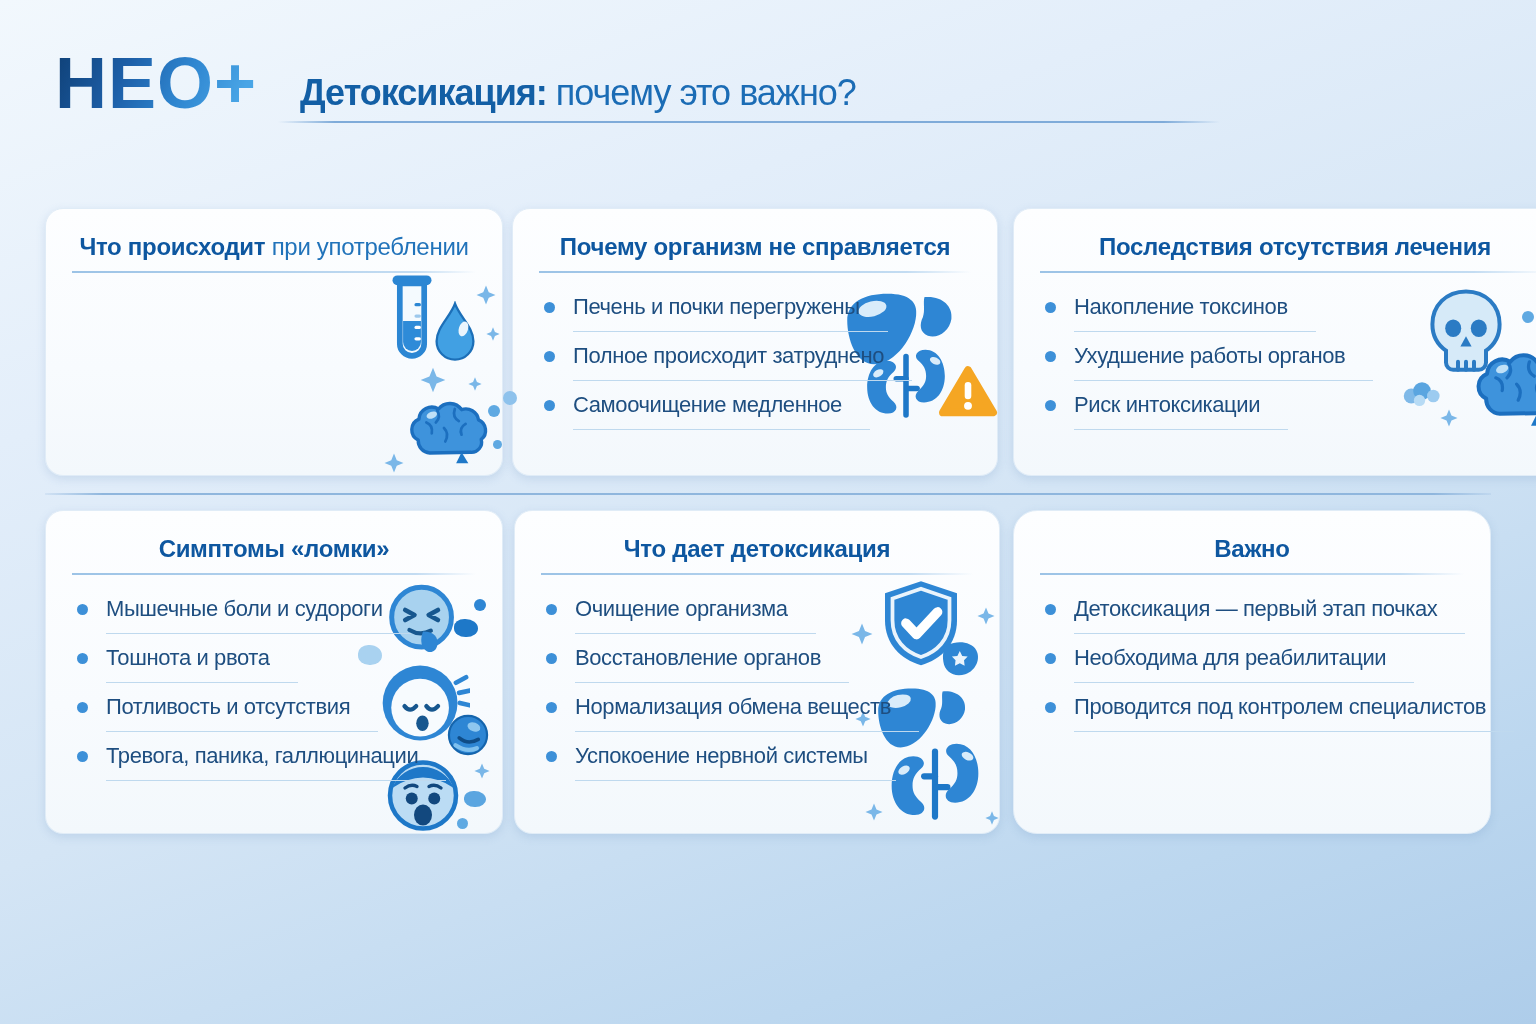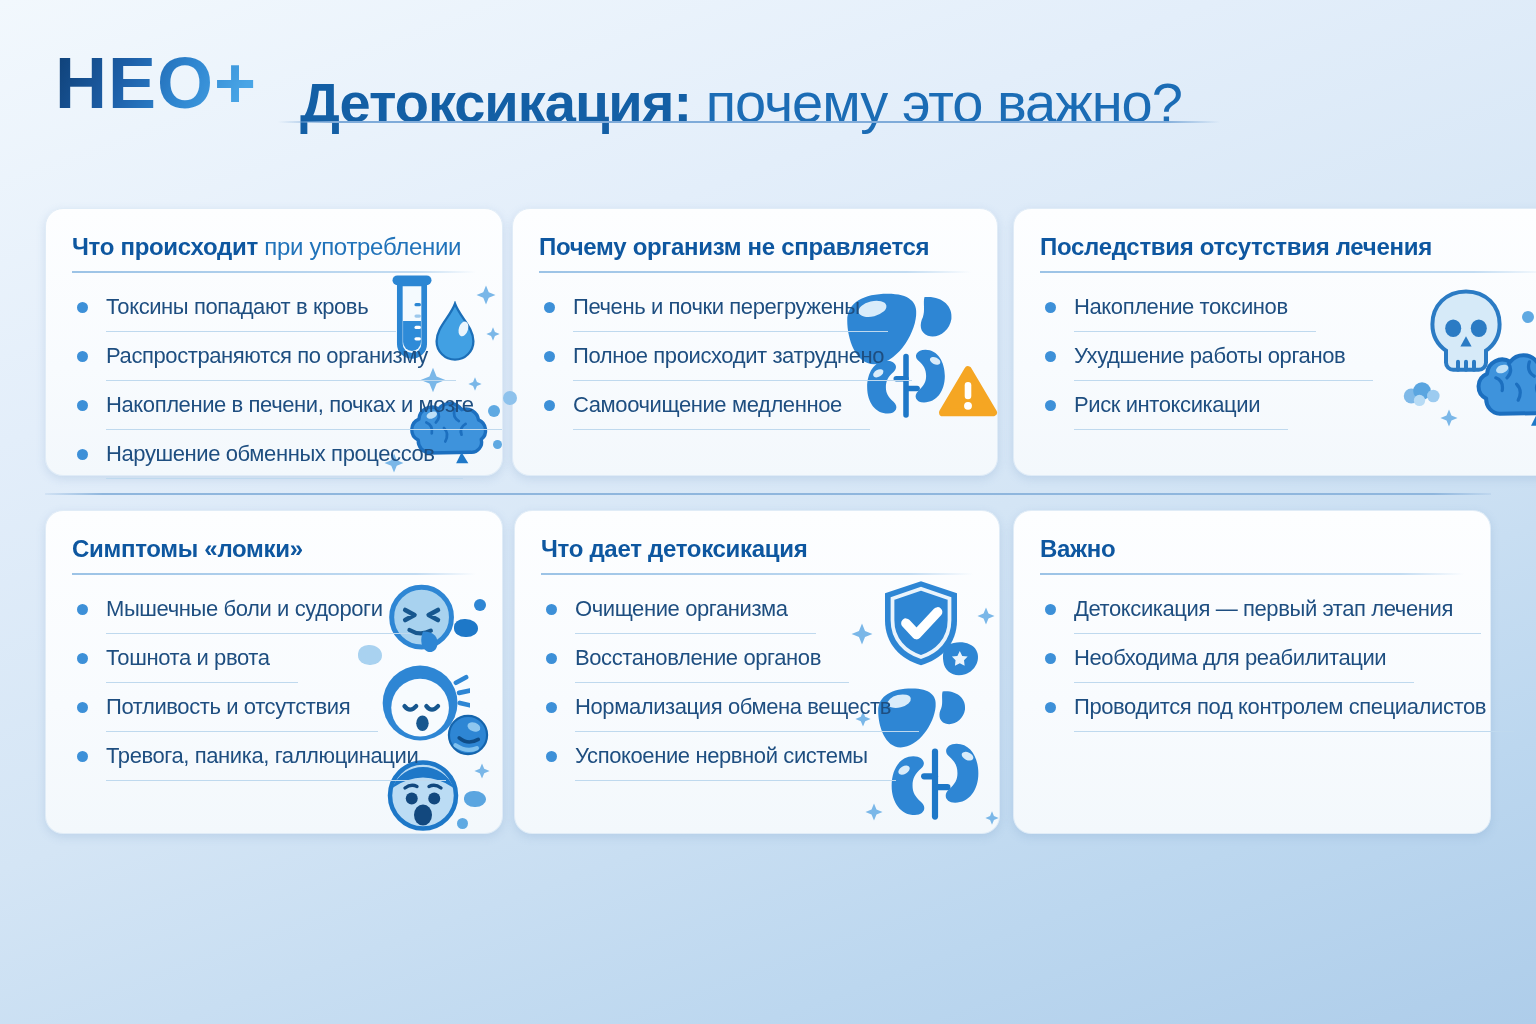--- a/index.html
+++ b/index.html
@@ -7,40 +7,41 @@
     position:relative;width:1536px;height:1024px;margin:0 auto;overflow:hidden;
     font-family:"Liberation Sans",sans-serif;
     background:linear-gradient(160deg,#f2f8fd 0%,#e3eefa 28%,#d4e5f5 55%,#bcd7ef 82%,#aecdea 100%);
   }
   
   .logo{
     position:absolute;left:55px;top:42px;font-size:72px;font-weight:800;letter-spacing:1px;
     background:linear-gradient(115deg,#0e3e73 0%,#1d5fa8 35%,#2f86d0 62%,#49a5e6 88%);
     -webkit-background-clip:text;background-clip:text;color:transparent;
   }
-  .title{position:absolute;left:300px;top:32px;font-size:56px;color:#135fa5;letter-spacing:-1px;white-space:nowrap;}
+  .title{position:absolute;left:300px;top:48px;font-size:36px;color:#135fa5;letter-spacing:-1px;white-space:nowrap;}
   .title .t-bold{font-weight:700;}
   .title .t-reg{font-weight:400;color:#1b6cb5;}
   .title-rule{position:absolute;left:278px;top:121px;width:942px;height:2px;
     background:linear-gradient(90deg,rgba(120,165,215,0) 0%,#7fabd9 6%,#7fabd9 94%,rgba(120,165,215,0) 100%);}
   .subtitle{position:absolute;left:280px;top:140px;width:940px;text-align:center;
     font-size:28px;font-style:italic;font-weight:700;color:#1877c9;letter-spacing:-0.3px;}
   
   .card{
     position:absolute;box-sizing:border-box;border-radius:18px;padding:24px 26px;
     background:linear-gradient(180deg,#fdfeff 0%,#f8fbfe 60%,#f3f8fc 100%);
     border:1px solid #e0ecf7;
     box-shadow:0 3px 10px rgba(100,140,190,0.20);
+    text-align:center;
   }
   .c1{left:45px;top:208px;width:458px;height:268px;}
   .c2{left:512px;top:208px;width:486px;height:268px;}
   .c3{left:1013px;top:208px;width:564px;height:268px;}
   .c4{left:45px;top:510px;width:458px;height:324px;}
   .c5{left:514px;top:510px;width:486px;height:324px;}
-  .c6{left:1013px;top:510px;width:478px;height:324px;}
+  .c6{left:1013px;top:510px;width:478px;height:324px;border-radius:24px;}
   .row-divider{position:absolute;left:45px;top:493px;width:1446px;height:2px;
     background:linear-gradient(90deg,rgba(130,170,215,.15),#8fb6dd 4%,#8fb6dd 96%,rgba(130,170,215,.15));}
   .card h2{margin:0 0 10px 0;font-size:24px;letter-spacing:-0.3px;color:#0e57a0;font-weight:700;white-space:nowrap;}
   .card h2 .t-reg{font-weight:400;color:#2173ba;}
   .card .h-rule{height:2px;margin-bottom:10px;
     background:linear-gradient(90deg,#9cc3e6 0%,#c3dcf2 85%,rgba(195,220,242,0) 100%);}
   ul.items{list-style:none;margin:0;padding:0;position:relative;z-index:2;}
   ul.items li{position:relative;width:fit-content;padding:11px 28px 12px 34px;}
   ul.items li::before{content:"";position:absolute;left:5px;top:19px;width:11px;height:11px;border-radius:50%;background:#3d90d8;}
   ul.items li::after{content:"";position:absolute;left:34px;right:0;bottom:0;height:1px;background:#bfd9ee;}
@@ -151,26 +152,20 @@
 
 <div class="page">
 
   <div class="logo">НЕО+</div>
   <h1 class="title"><span class="t-bold">Детоксикация:</span><span class="t-reg"> почему это важно?</span></h1>
   <div class="title-rule"></div>
 
   <section class="card c1">
     <h2><span>Что происходит</span><span class="t-reg"> при употреблении</span></h2>
     <div class="h-rule"></div>
-    <ul class="items">
-      <li><span>Токсины попадают в кровь</span></li>
-      <li><span>Распространяются по организму</span></li>
-      <li><span>Накопление в печени, почках и мозге</span></li>
-      <li><span>Нарушение обменных процессов</span></li>
-    </ul>
     <div class="icons">
       <svg style="right:64px;top:64px;width:52px;height:112px">
           <use href="#sym-tube"></use>
         </svg>
       <svg style="right:24px;top:92px;width:46px;height:62px">
           <use href="#sym-drop"></use>
         </svg>
       <svg style="right:6px;top:76px;width:20px;height:20px">
           <use href="#sym-sparkle"></use>
         </svg>
@@ -314,19 +309,19 @@
       <svg style="right:0;top:300px;width:14px;height:14px">
           <use href="#sym-sparkle"></use>
         </svg>
     </div>
   </section>
 
   <section class="card c6">
     <h2><span>Важно</span><span class="t-reg"></span></h2>
     <div class="h-rule"></div>
     <ul class="items">
-      <li><span>Детоксикация — первый этап лечения</span></li>
+      <li><span>Детоксикация — первый этап почках</span></li>
       <li><span>Необходима для реабилитации</span></li>
       <li><span>Проводится под контролем специалистов</span></li>
     </ul>
   </section>
 
 </div>
 
 </body></html>

